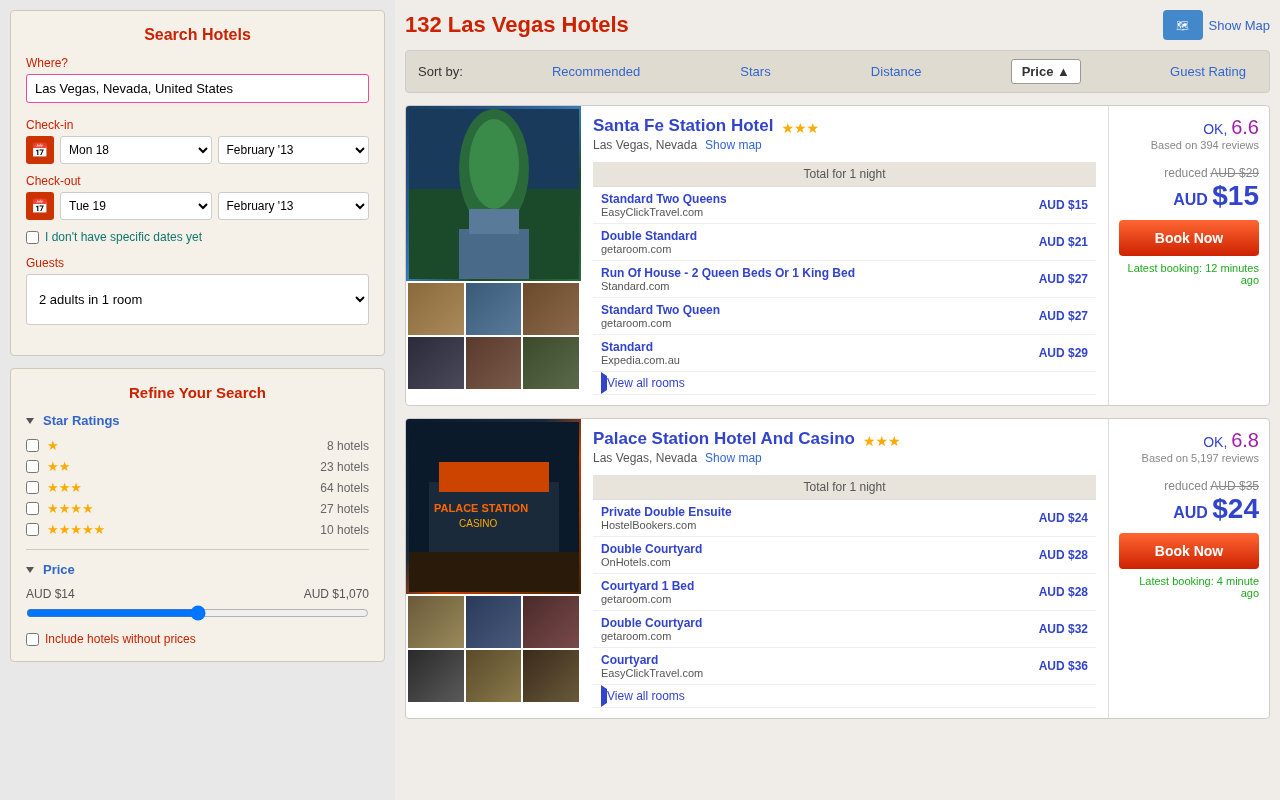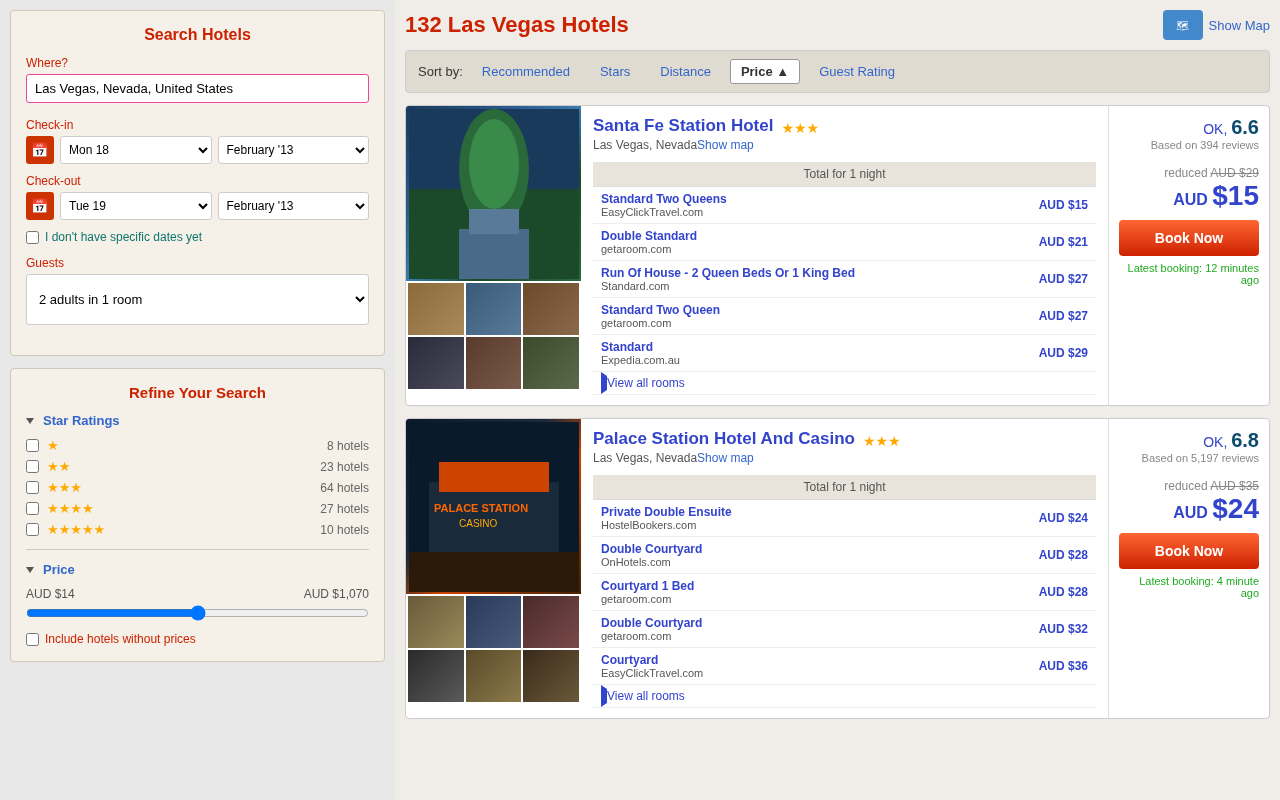--- a/index.html
+++ b/index.html
@@ -45,21 +45,21 @@
     .no-prices-row label { color: #cc2200; font-size: 12px; }
     
     
     .main-content { flex: 1; padding: 10px; background: #f0ede8; }
     
     .main-header { display: flex; align-items: center; justify-content: space-between; margin-bottom: 10px; }
     .main-header h1 { color: #cc2200; font-size: 22px; font-weight: bold; }
     .show-map-link { display: flex; align-items: center; gap: 6px; color: #3366cc; text-decoration: none; font-size: 13px; }
     .map-icon { width: 40px; height: 30px; background: #4488cc; border-radius: 4px; display: flex; align-items: center; justify-content: center; color: white; font-size: 10px; }
     
-    .sort-bar { background: #e0dbd0; border: 1px solid #ccc; border-radius: 4px; padding: 8px 12px; display: flex; align-items: center; gap: 8px; margin-bottom: 12px; }
+    .sort-bar { background: #e0dbd0; border: 1px solid #ccc; border-radius: 4px; padding: 8px 12px; display: flex; align-items: center; gap: 8px; margin-bottom: 12px; justify-content: space-between; }
     .sort-btn { padding: 4px 10px; background: transparent; border: 1px solid transparent; border-radius: 3px; color: #3366cc; font-size: 13px; cursor: pointer; text-decoration: none; }
     .sort-btn.active { background: white; border-color: #999; color: #333; font-weight: bold; }
     
     
     .hotel-card { background: white; border: 1px solid #ccc; border-radius: 4px; margin-bottom: 12px; overflow: hidden; display: flex; }
     
     .hotel-images { width: 175px; min-width: 175px; }
     .main-hotel-img { width: 175px; height: 175px; background: #557799; display: flex; align-items: center; justify-content: center; overflow: hidden; }
     .main-hotel-img.hotel1 { background: linear-gradient(135deg, #1a3a5c 0%, #2a5a8c 30%, #3a7ab0 50%, #1a4a2a 70%, #2a6a3a 100%); }
     .main-hotel-img.hotel2 { background: linear-gradient(135deg, #0a1a2a 0%, #1a2a3a 40%, #cc4400 60%, #442200 100%); }
@@ -78,35 +78,35 @@
     .thumb.t10 { background: linear-gradient(135deg, #2a2a2a, #5a5a5a); }
     .thumb.t11 { background: linear-gradient(135deg, #5a4a2a, #8a7a4a); }
     .thumb.t12 { background: linear-gradient(135deg, #3a2a1a, #6a5a3a); }
     
     .hotel-info { flex: 1; padding: 10px 12px; border-right: 1px solid #ddd; }
     
     .hotel-name-row { display: flex; align-items: flex-end; gap: 8px; margin-bottom: 2px; }
     .hotel-name { color: #3344cc; font-size: 17px; font-weight: bold; text-decoration: none; }
     .hotel-stars { color: #ffaa00; font-size: 14px; }
     
-    .hotel-location { display: flex; align-items: center; color: #555; font-size: 12px; margin-bottom: 10px; }
+    .hotel-location { display: flex; align-items: center; gap: 8px; color: #555; font-size: 12px; margin-bottom: 10px; }
     .hotel-location a { color: #3366cc; text-decoration: none; font-size: 12px; }
     
     .rooms-table { width: 100%; border-collapse: collapse; }
     .rooms-table th { background: #e8e4dc; color: #555; font-size: 12px; font-weight: normal; padding: 5px 8px; text-align: center; border-bottom: 1px solid #ddd; }
     .rooms-table td { padding: 5px 8px; border-bottom: 1px solid #eee; font-size: 12px; vertical-align: middle; }
     .room-name { color: #3344cc; text-decoration: none; font-weight: bold; font-size: 12px; }
     .room-source { color: #555; font-size: 11px; }
     .room-price { color: #3344cc; font-size: 13px; font-weight: bold; text-align: right; white-space: nowrap; }
     .view-all-row td { padding: 4px 8px; }
     .view-all-link { color: #3344cc; text-decoration: none; font-size: 12px; }
     
     .hotel-pricing { width: 160px; min-width: 160px; padding: 10px; display: flex; flex-direction: column; align-items: flex-end; }
     
-    .rating-score { font-size: 20px; font-weight: bold; color: #0c4a6e; }
+    .rating-score { font-size: 20px; font-weight: normal; color: #a21caf; }
     .rating-label { color: #3344cc; font-size: 14px; }
     .rating-reviews { color: #888; font-size: 11px; text-align: right; margin-bottom: 15px; }
     
     .price-reduced { color: #888; font-size: 12px; text-align: right; }
     .price-original { color: #888; text-decoration: line-through; }
     .price-current { font-size: 28px; font-weight: bold; color: #3344cc; text-align: right; }
     .price-currency { font-size: 16px; }
     
     .book-btn { background: linear-gradient(to bottom, #ff6633, #cc2200); color: white; border: none; padding: 10px 16px; border-radius: 4px; font-size: 14px; font-weight: bold; cursor: pointer; width: 100%; margin-top: 8px; }
     

